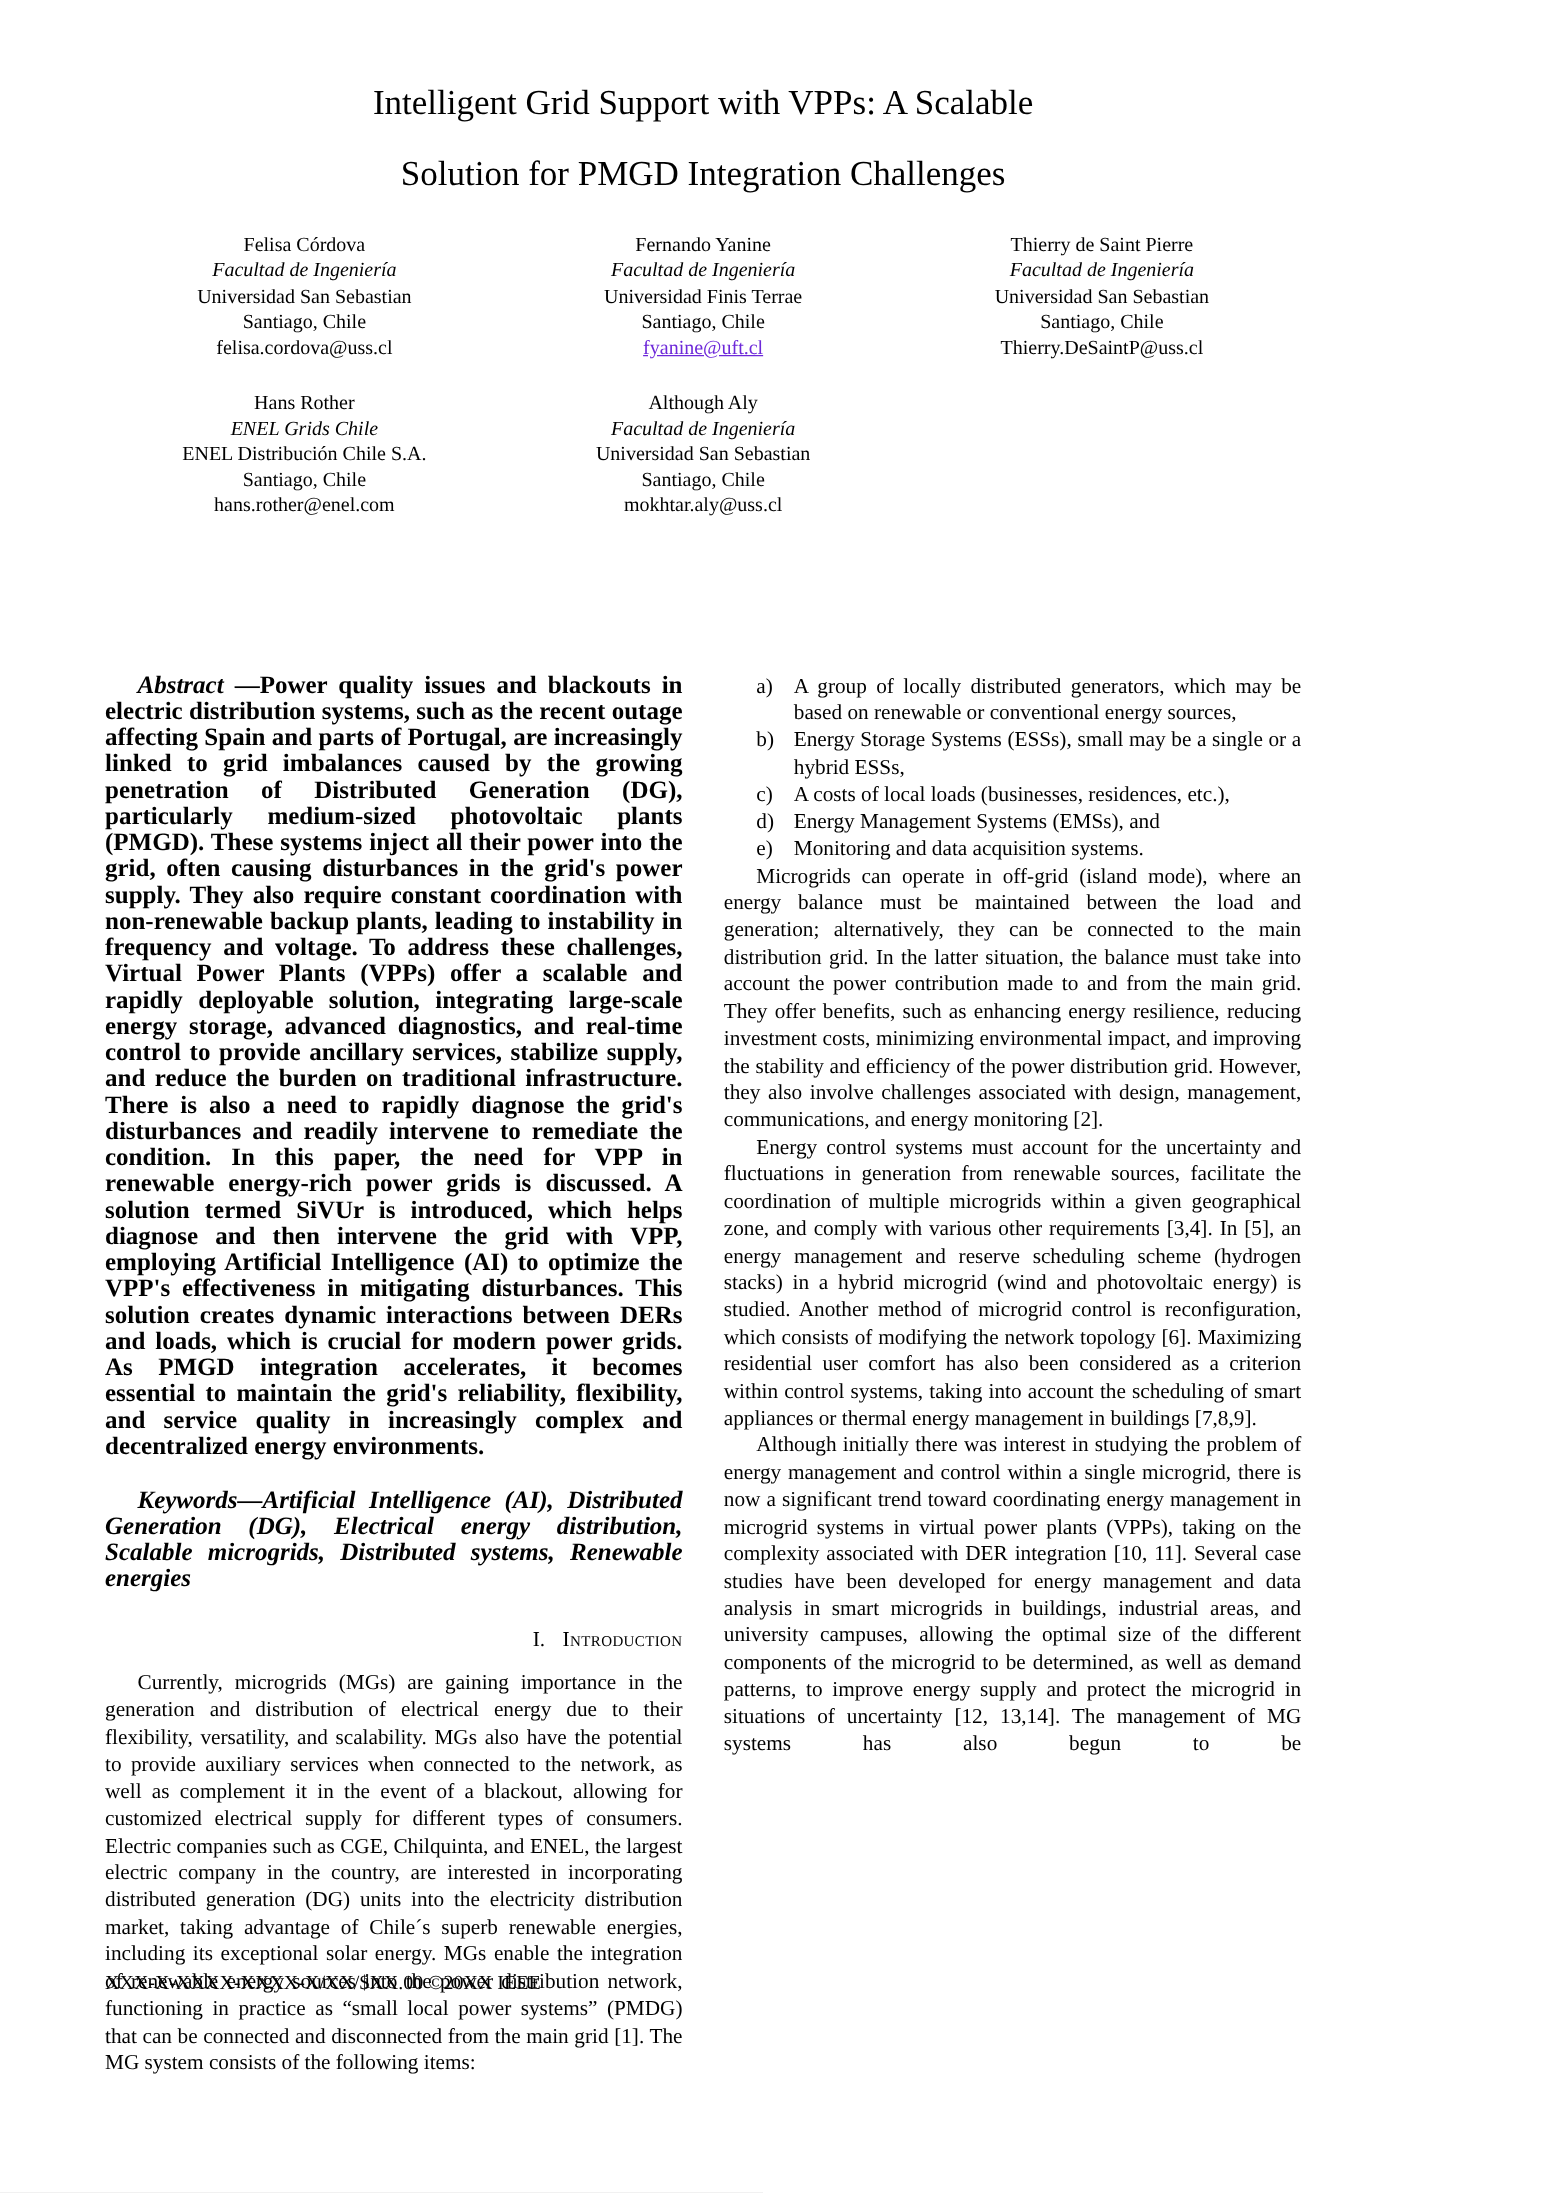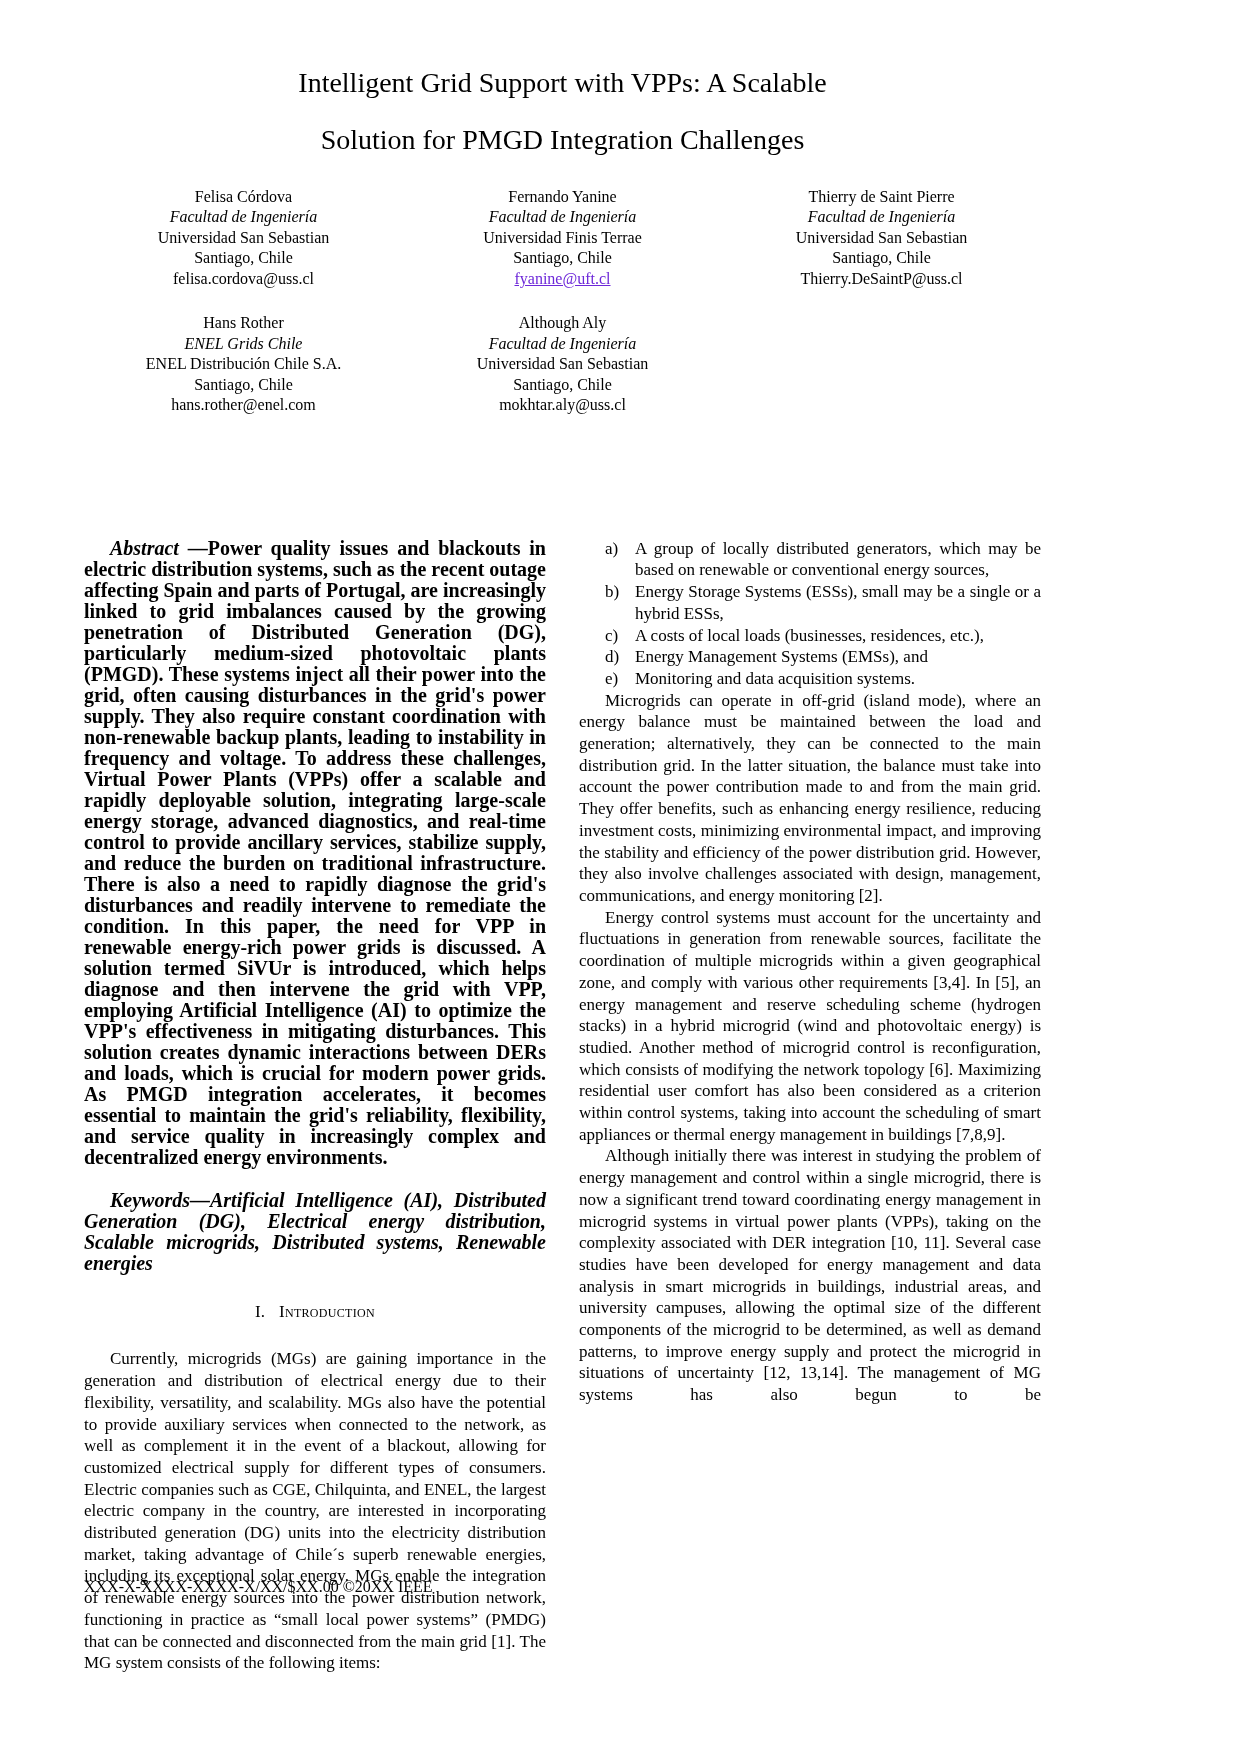--- a/index.html
+++ b/index.html
@@ -64,22 +64,22 @@
     font-weight: bold;
     text-indent: 26px;
   }
   .abstract .ab-label { font-style: italic; }
   .keywords {
     margin-top: 22px;
     font-style: italic;
   }
   .section-heading {
     margin-top: 27px;
-    margin-bottom: 26px;
-    text-align: center;
+    margin-bottom: 13px;
+    text-align: right;
     font-size: 17px;
     font-weight: normal;
   }
   .section-heading .sec-num { margin-right: 14px; }
   .section-heading .sc {
     font-variant: small-caps;
     letter-spacing: 0.3px;
   }
   .body-par { text-indent: 26px; }
   .body-par + .body-par { margin-top: 0; }

